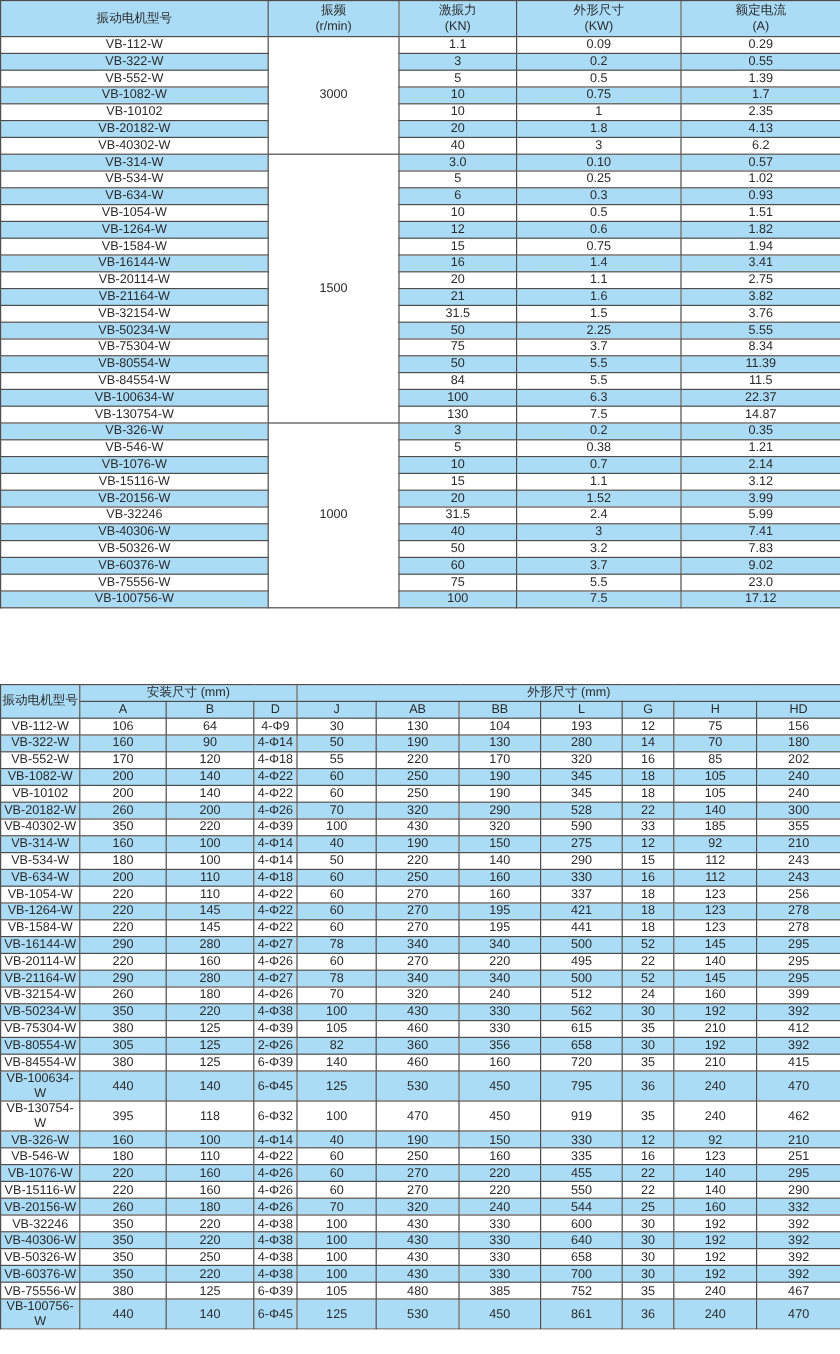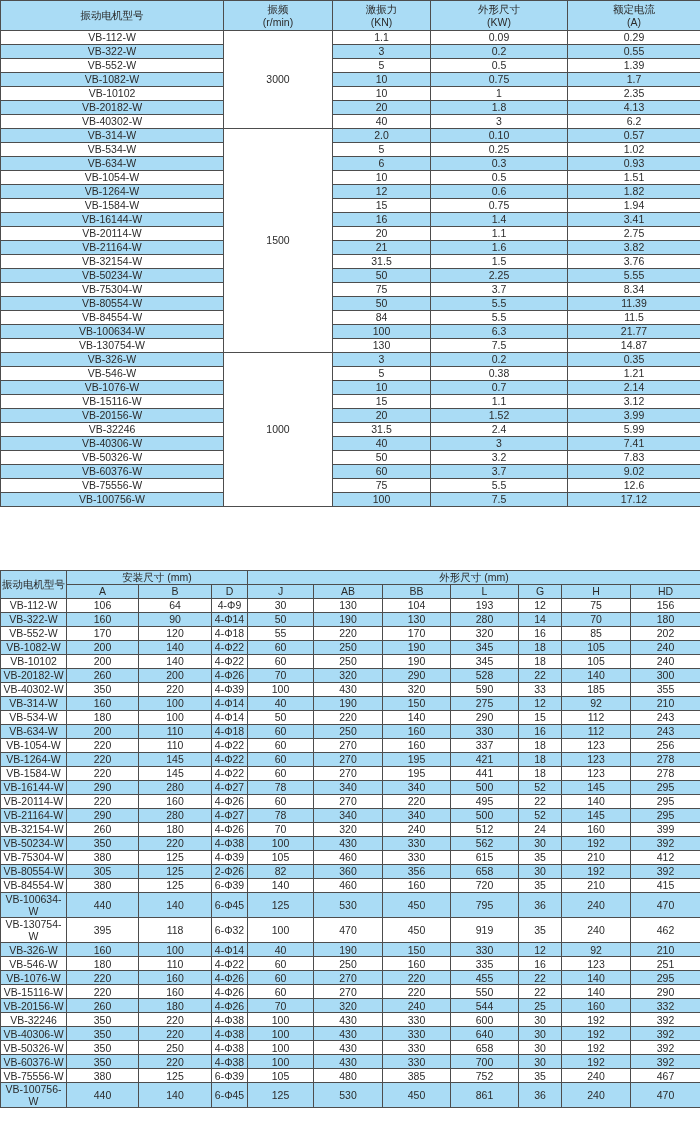--- a/index.html
+++ b/index.html
@@ -85,21 +85,21 @@
         </tr>
         <tr>
           <td class="model">VB-40302-W</td>
           <td>40</td>
           <td>3</td>
           <td>6.2</td>
         </tr>
         <tr class="alt">
           <td class="model">VB-314-W</td>
           <td class="freq-cell" rowspan="16">1500</td>
-          <td>2.0</td>
+          <td>3.0</td>
           <td>0.10</td>
           <td>0.57</td>
         </tr>
         <tr>
           <td class="model">VB-534-W</td>
           <td>5</td>
           <td>0.25</td>
           <td>1.02</td>
         </tr>
         <tr class="alt">
@@ -171,21 +171,21 @@
         <tr>
           <td class="model">VB-84554-W</td>
           <td>84</td>
           <td>5.5</td>
           <td>11.5</td>
         </tr>
         <tr class="alt">
           <td class="model">VB-100634-W</td>
           <td>100</td>
           <td>6.3</td>
-          <td>21.77</td>
+          <td>22.37</td>
         </tr>
         <tr>
           <td class="model">VB-130754-W</td>
           <td>130</td>
           <td>7.5</td>
           <td>14.87</td>
         </tr>
         <tr class="alt">
           <td class="model">VB-326-W</td>
           <td class="freq-cell" rowspan="11">1000</td>
@@ -238,21 +238,21 @@
         <tr class="alt">
           <td class="model">VB-60376-W</td>
           <td>60</td>
           <td>3.7</td>
           <td>9.02</td>
         </tr>
         <tr>
           <td class="model">VB-75556-W</td>
           <td>75</td>
           <td>5.5</td>
-          <td>12.6</td>
+          <td>23.0</td>
         </tr>
         <tr class="alt">
           <td class="model">VB-100756-W</td>
           <td>100</td>
           <td>7.5</td>
           <td>17.12</td>
         </tr>
       </tbody>
   </table>
 

